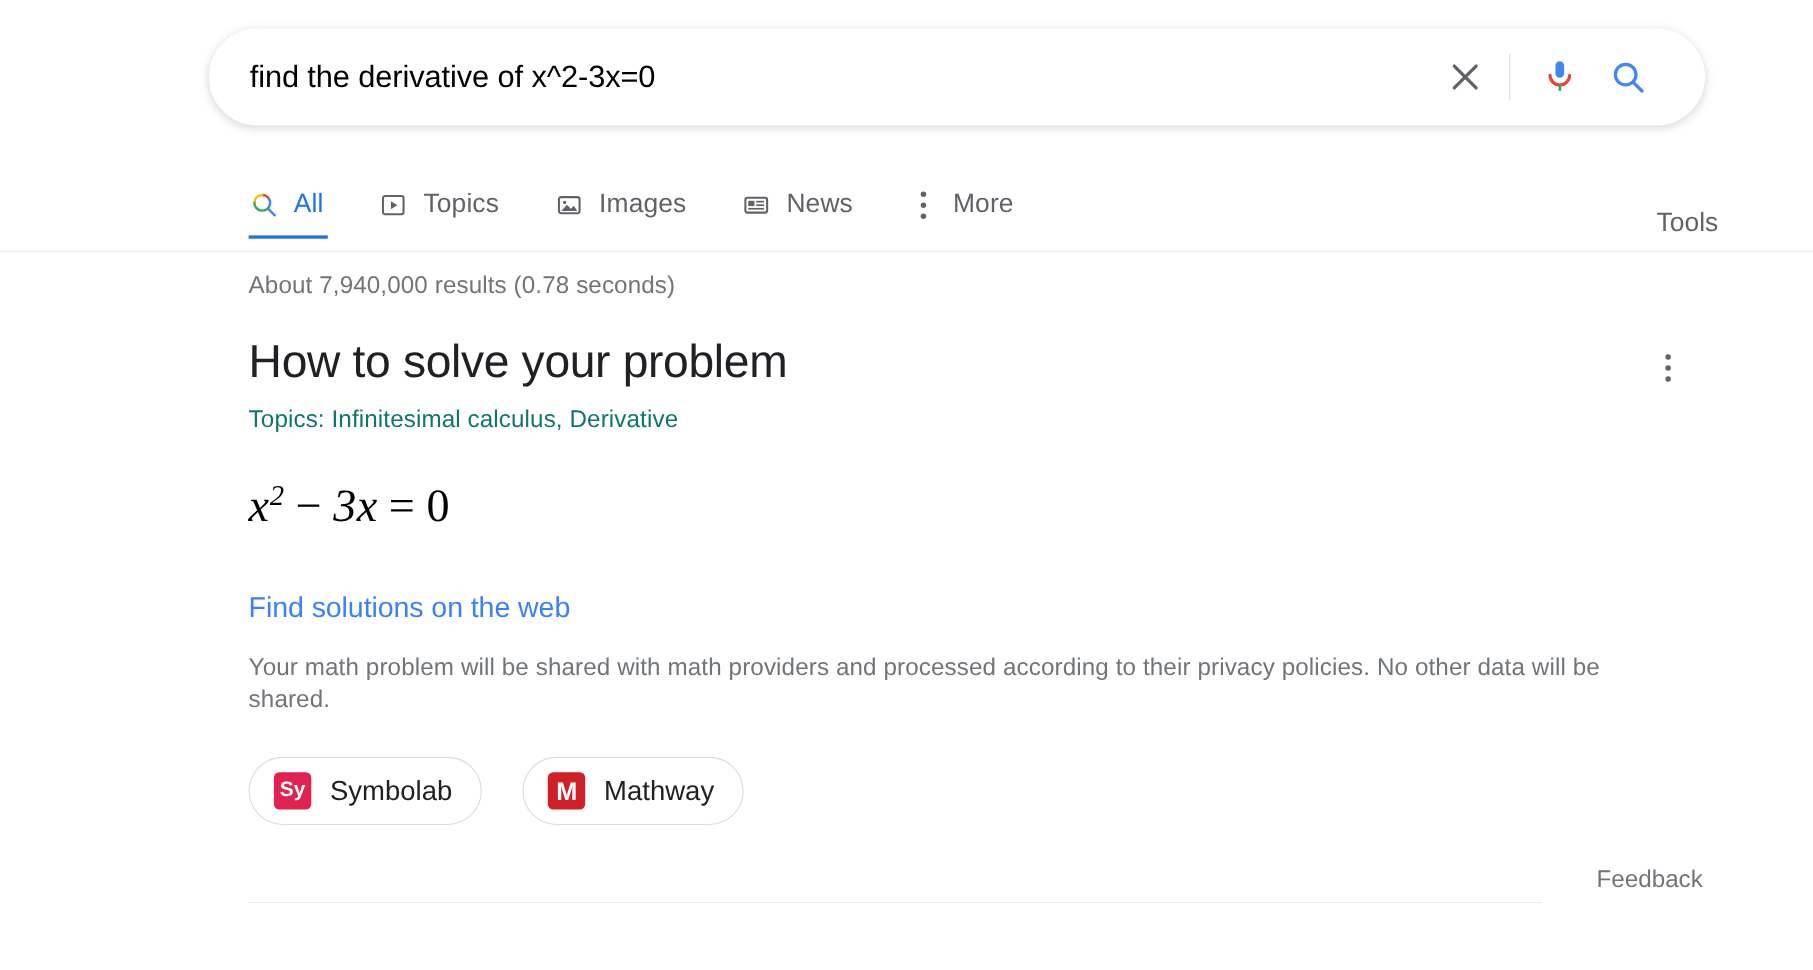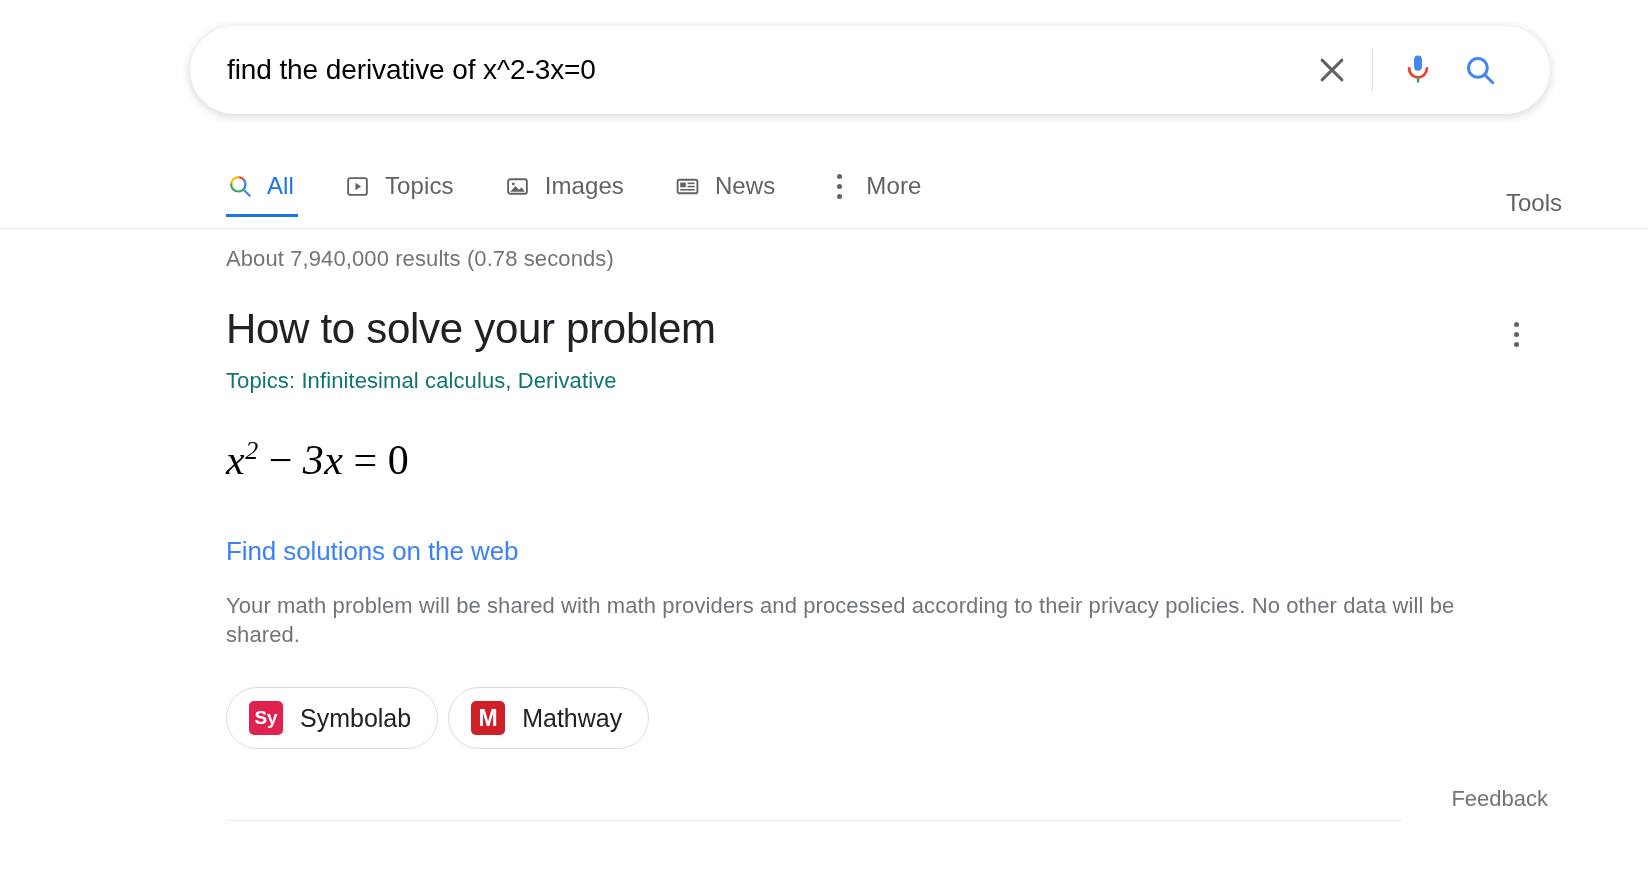--- a/index.html
+++ b/index.html
@@ -156,21 +156,21 @@
   }
   .disclaimer {
     margin-top: 24px;
     font-size: 22px;
     color: #70757a;
     line-height: 1.32;
     letter-spacing: .1px;
     max-width: 1248px;
   }
 
-  .providers { display: flex; gap: 10px; margin-top: 38px; }
+  .providers { display: flex; gap: 37px; margin-top: 38px; }
   .provider-chip {
     display: flex; align-items: center;
     height: 62px;
     padding: 0 26px 0 22px;
     border: 1px solid #dadce0;
     border-radius: 32px;
     background: #fff;
     cursor: pointer;
     font-size: 25px;
     color: #202124;

